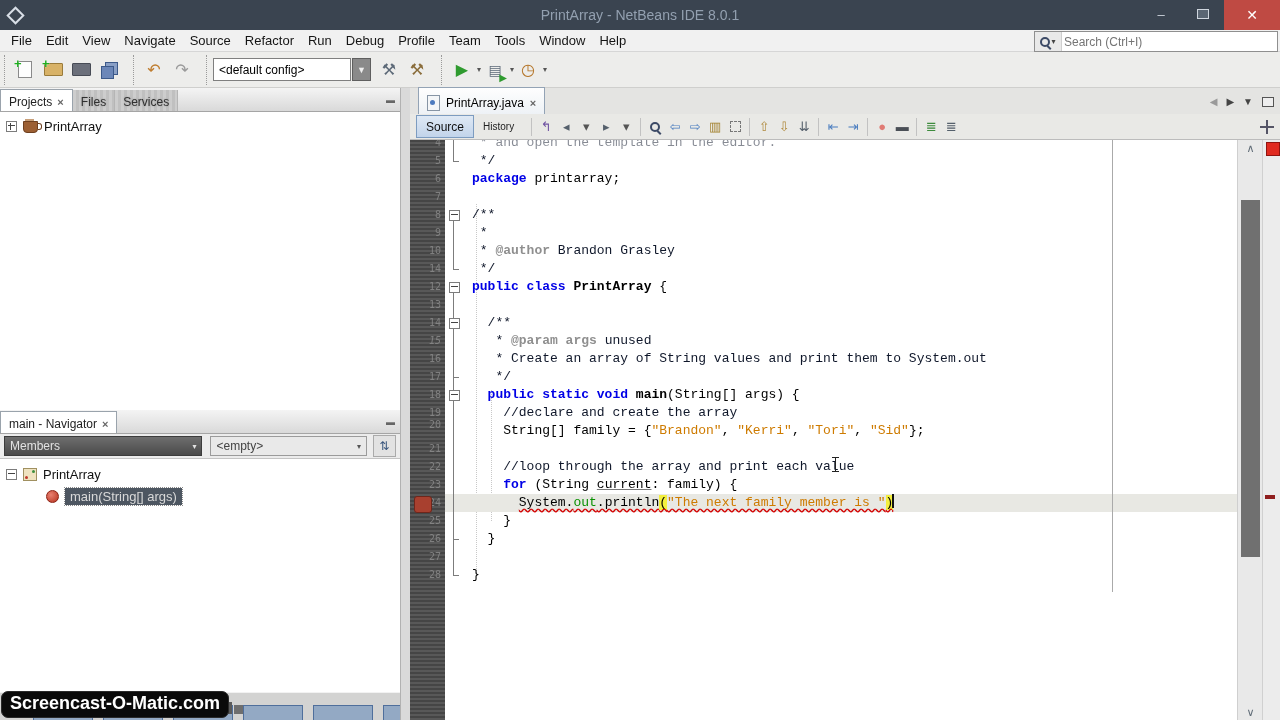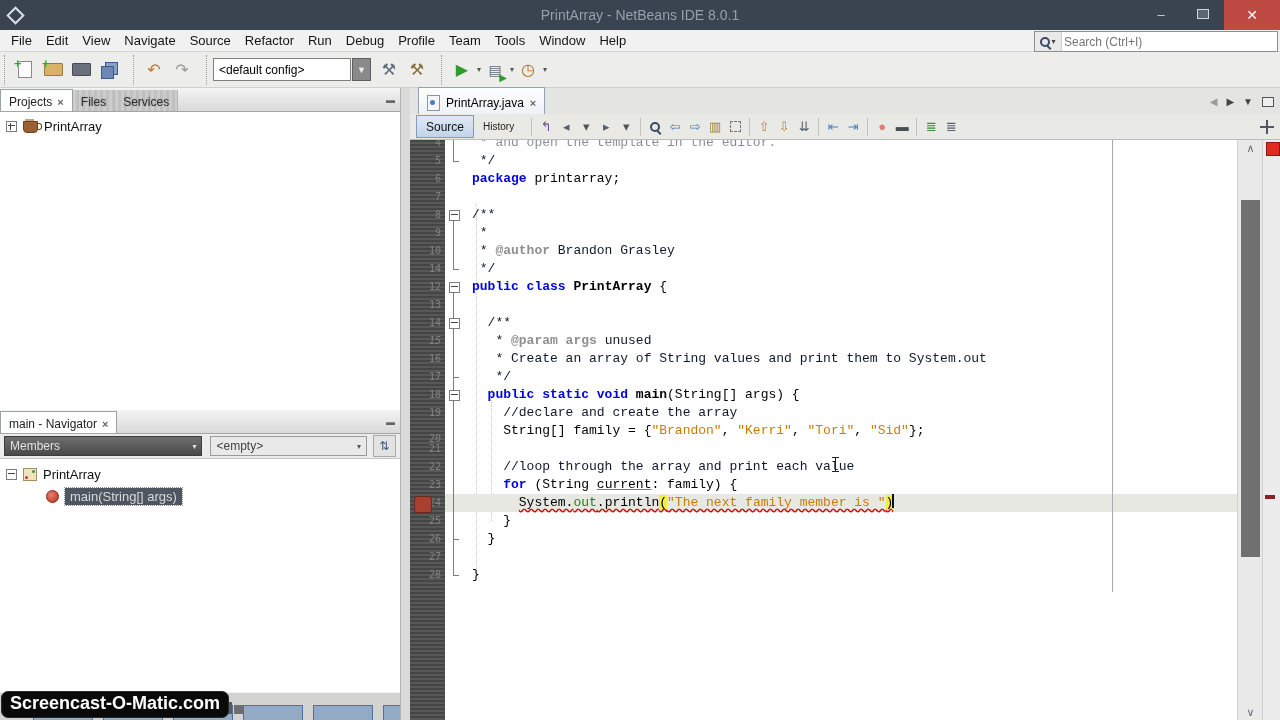--- a/index.html
+++ b/index.html
@@ -388,21 +388,21 @@
           <div class="gnum" style="top: 102px;">10</div>
           <div class="gnum" style="top: 120px;">14</div>
           <div class="gnum" style="top: 138px;">12</div>
           <div class="gnum" style="top: 156px;">13</div>
           <div class="gnum" style="top: 174px;">14</div>
           <div class="gnum" style="top: 192px; font-style: italic;">15</div>
           <div class="gnum" style="top: 210px;">16</div>
           <div class="gnum" style="top: 228px;">17</div>
           <div class="gnum" style="top: 246px;">18</div>
           <div class="gnum" style="top: 264px;">19</div>
-          <div class="gnum" style="top: 290px;">20</div>
+          <div class="gnum" style="top: 276px;">20</div>
           <div class="gnum" style="top: 300px;">21</div>
           <div class="gnum" style="top: 318px;">22</div>
           <div class="gnum" style="top: 336px;">23</div>
           <div class="gnum" style="top: 354px;">24</div>
           <div class="gnum" style="top: 372px;">25</div>
           <div class="gnum" style="top: 390px;">26</div>
           <div class="gnum" style="top: 408px;">27</div>
           <div class="gnum" style="top: 426px;">28</div>
           <div class="gerr" style="top: 356px;"></div>
         </div>

